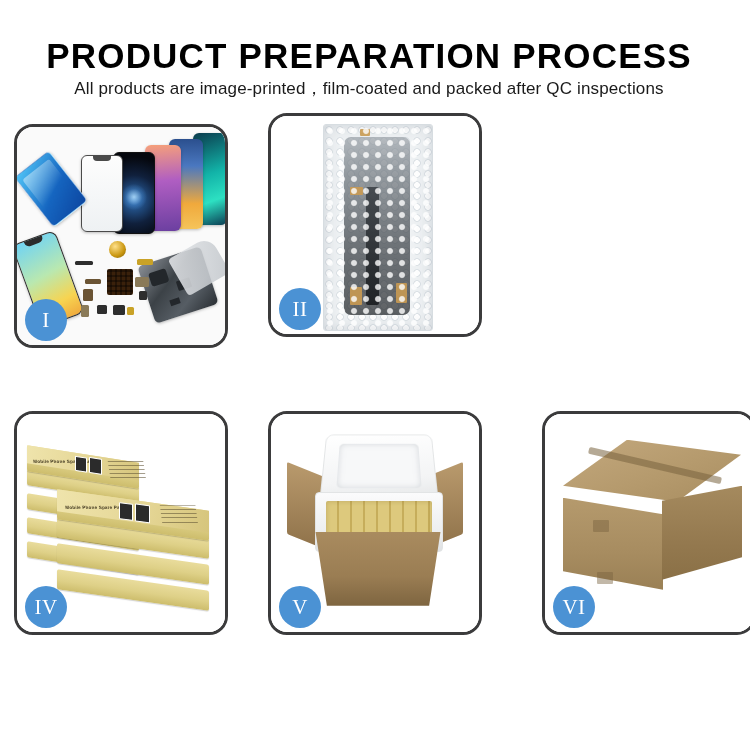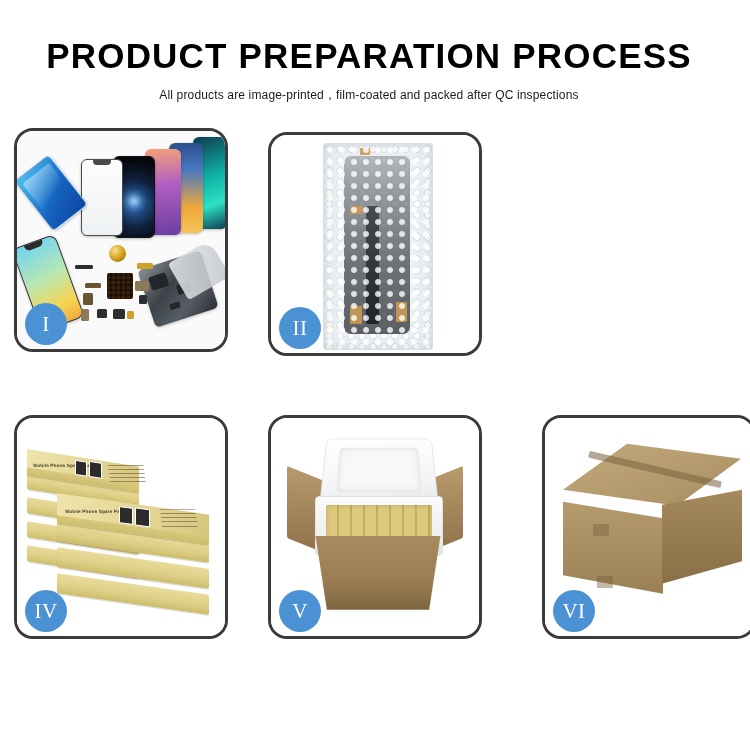--- a/index.html
+++ b/index.html
@@ -24,23 +24,23 @@
   .title {
     font-family: "Liberation Sans", sans-serif;
     font-size: 35px;
     font-weight: 700;
     letter-spacing: 1.2px;
     color: #000000;
     line-height: 1.05;
     white-space: nowrap;
   }
   .subtitle {
-    margin-top: 12px;
+    margin-top: 2px;
     font-family: "Liberation Sans", sans-serif;
-    font-size: 12px;
+    font-size: 17px;
     font-weight: 400;
     color: #1a1a1a;
     letter-spacing: 0.15px;
     white-space: nowrap;
   }
 
   
   .grid {
     position: relative;
     width: 750px;
@@ -57,21 +57,21 @@
     box-sizing: border-box;
     overflow: visible;
   }
   .panel-inner {
     position: absolute;
     inset: 0;
     border-radius: 16px;
     overflow: hidden;
   }
   .p1 { left: 14px;  top: 12px; }
-  .p2 { left: 268px; top: 16px; padding-left: 44px; }
+  .p2 { left: 268px; top: 1px; padding-left: 44px; }
   .p3 { left: 522px; top: 12px; }
   .p4 { left: 14px;  top: 299px; }
   .p5 { left: 268px; top: 299px; }
   .p6 { left: 542px; top: 299px; }
 
   
   .badge {
     position: absolute;
     left: 8px;
     bottom: 4px;

